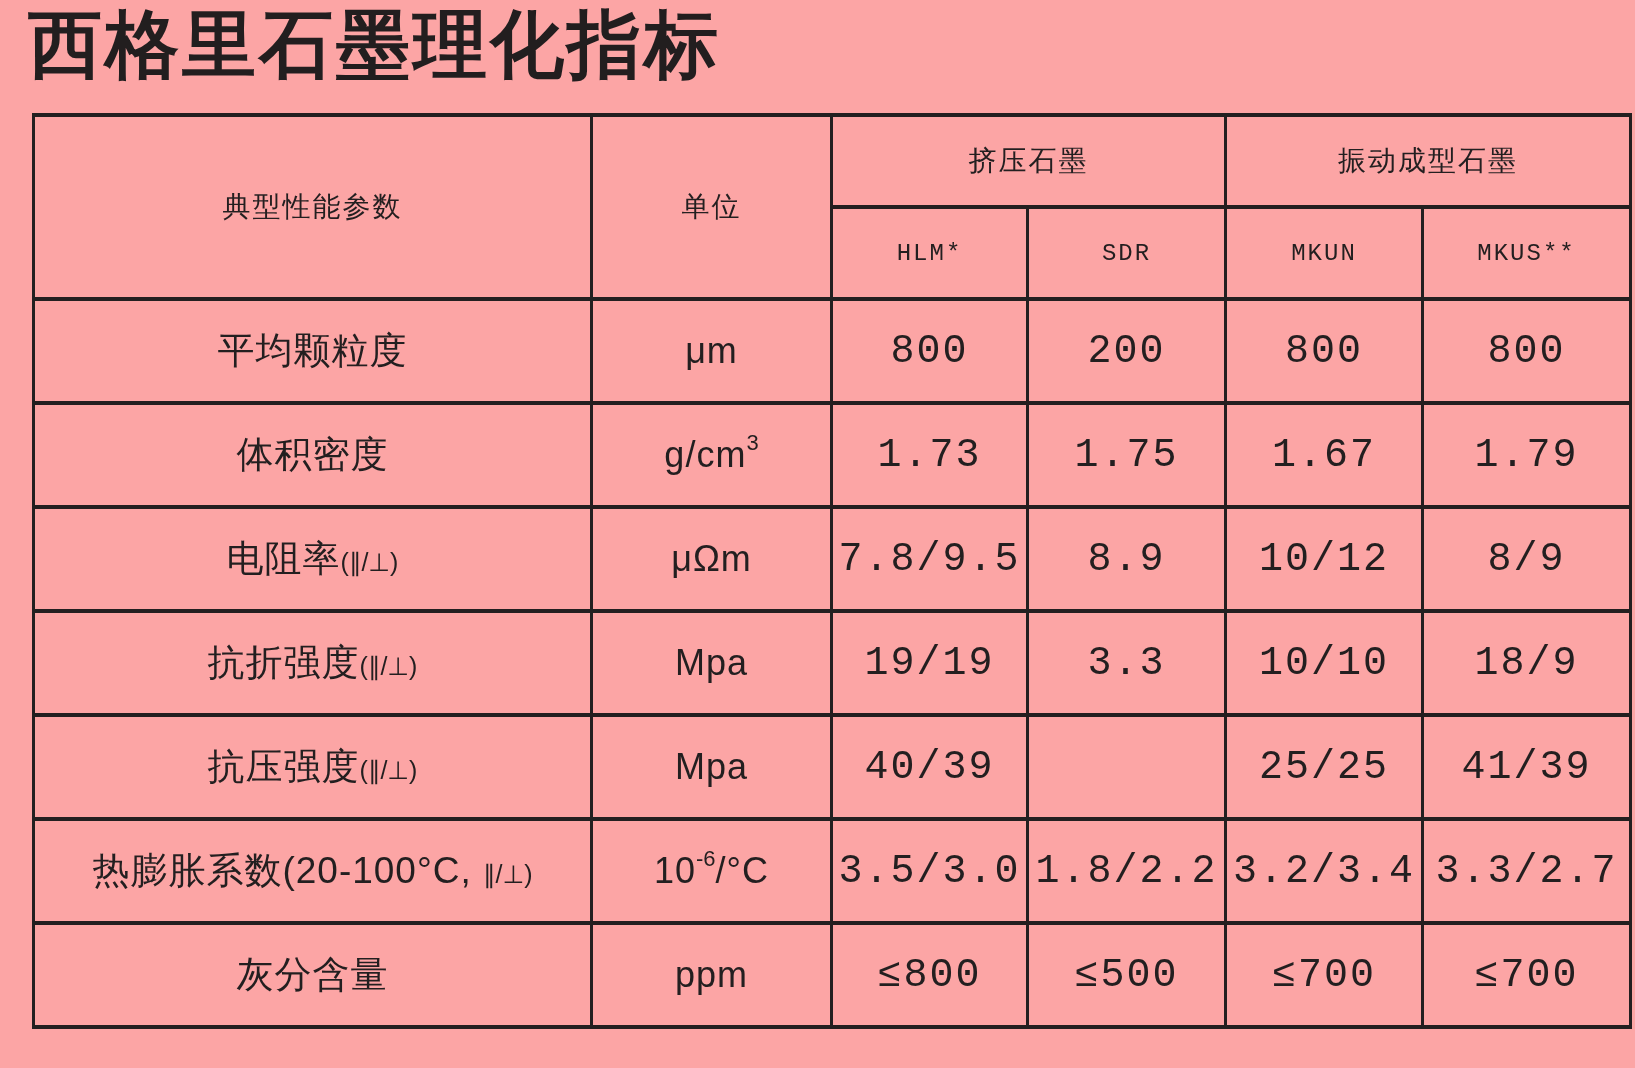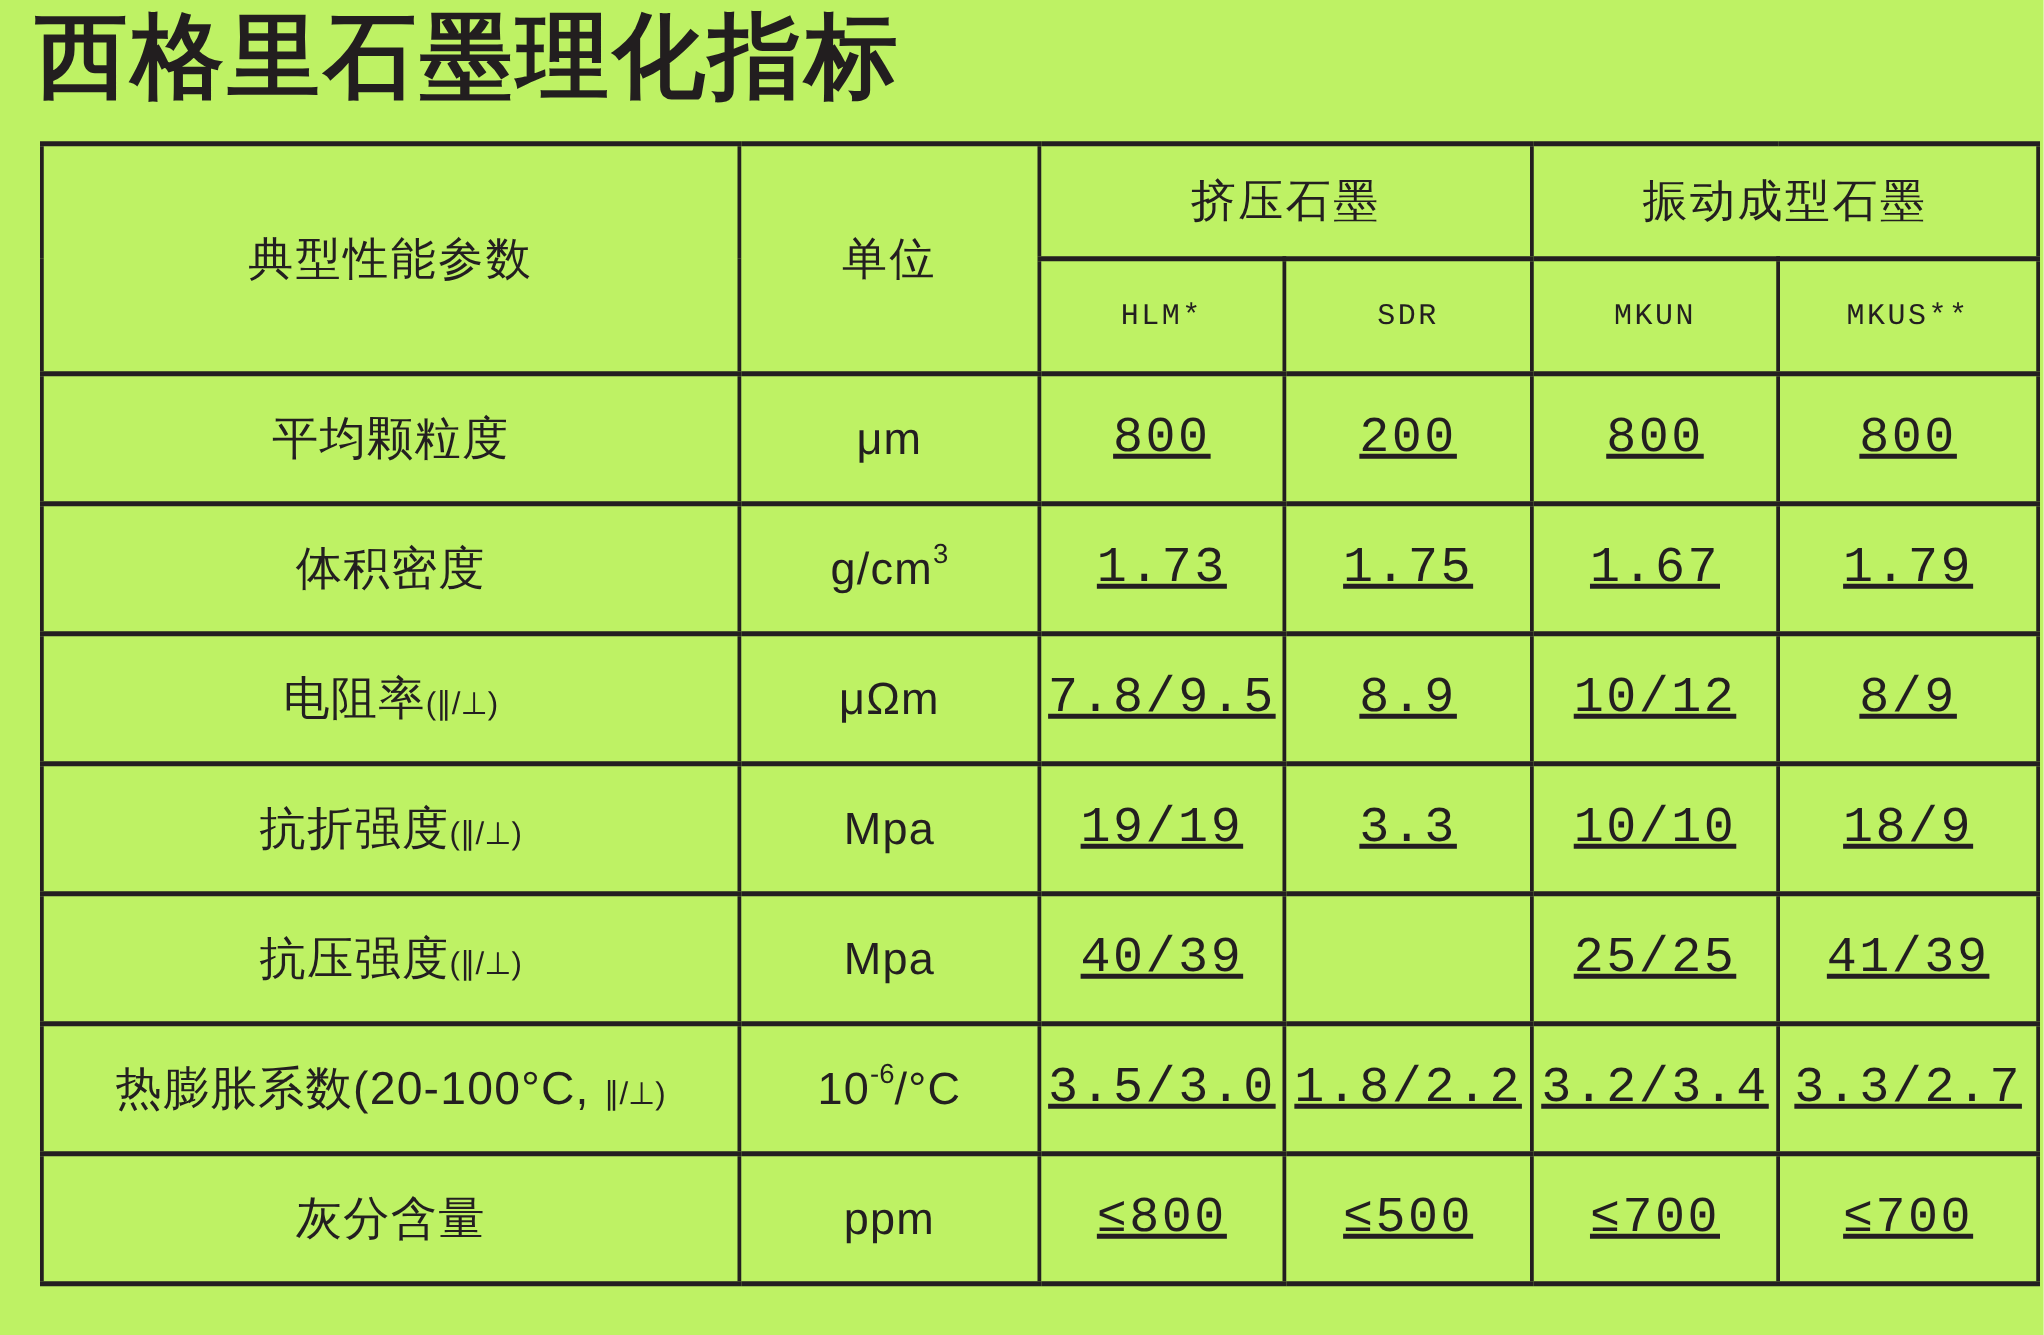--- a/index.html
+++ b/index.html
@@ -1,19 +1,19 @@
 <!DOCTYPE html>
 <html><head>
 <meta charset="utf-8">
 <style>
   html,body{margin:0;padding:0;background:#ffffff;}
   .page{
     position:relative;
     width:1635px;height:1068px;
-    background:#bef264;
+    background:#fca5a5;
     color:#231f20;
     font-family:"Liberation Sans",sans-serif;
     overflow:hidden;
   }
   .title{
     position:absolute;
     left:28px;top:-4px;
     font-family:"DejaVu Sans",sans-serif;
     font-weight:900;
     font-size:74px;
@@ -34,21 +34,21 @@
     border-bottom-width:4px;
     text-align:center;
     vertical-align:middle;
     padding:0;
     overflow:hidden;
   }
   tr.hrow1 td{height:88px;}
   tr.hrow2 td{height:88px;border-top-width:3px;}
   tr.drow td{height:100px;}
   .phead,.ghead{
-    font-size:36px;
+    font-size:28px;
     letter-spacing:2px;
   }
   .chead{
     font-family:Liberation Mono, monospace;
     font-size:24px;
     letter-spacing:2px;
   }
   td.param{
     text-align:left;
     padding-left:56px;
@@ -62,21 +62,20 @@
   }
   td.unit{
     font-family:Liberation Sans, sans-serif;
     font-size:36px;
     letter-spacing:1px;
   }
   td.val{
     font-family:"Liberation Mono","DejaVu Sans Mono",monospace;
     font-size:40px;
     letter-spacing:2px;
-    text-decoration:underline;
   }
   sup.sup{
     font-size:22px;
     position:relative;
     top:-4px;
     letter-spacing:0;
   }
 </style>
 </head>
 <body>

